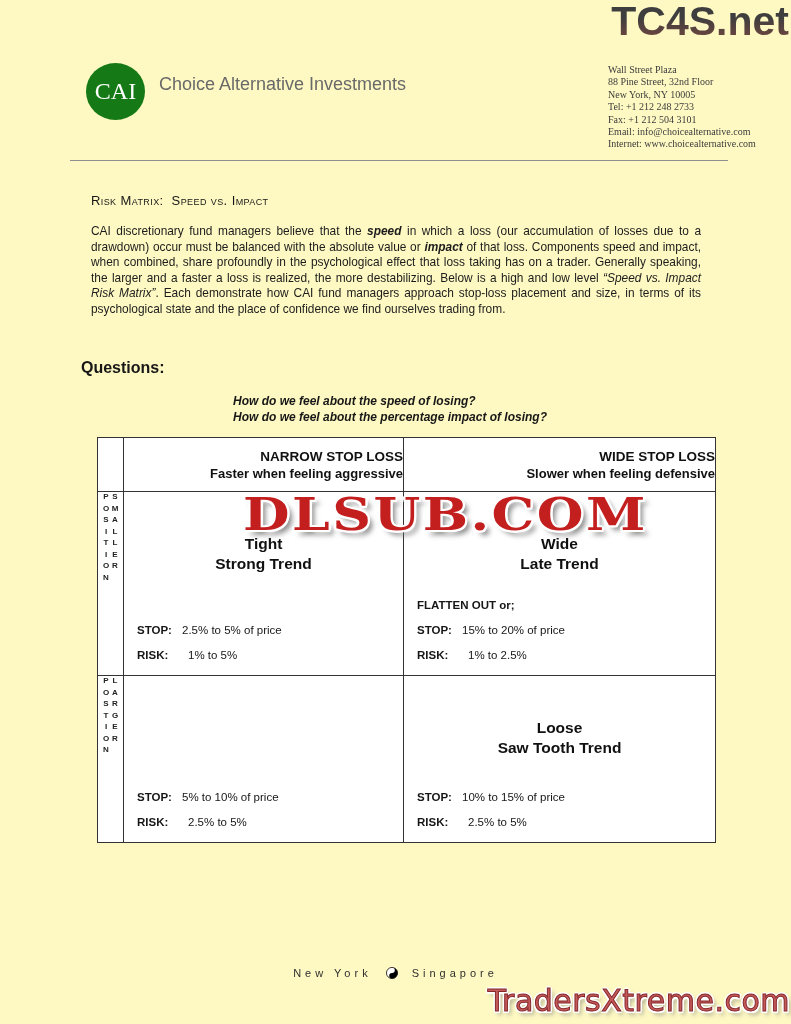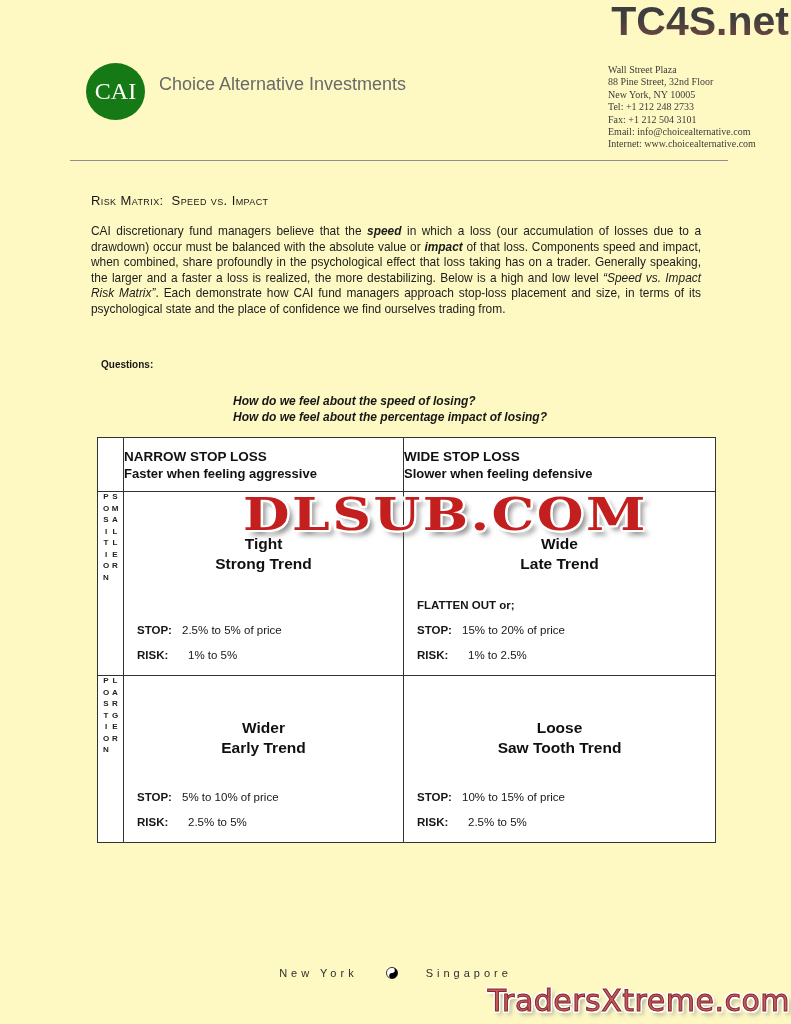--- a/index.html
+++ b/index.html
@@ -73,43 +73,43 @@
     color: #171717; white-space: pre;
   }
   .doc-paragraph {
     position: absolute; left: 91px; top: 224px; width: 610px;
     font-size: 11.9px; line-height: 15.6px; color: #1c1c1c;
     text-align: justify;
   }
   .doc-paragraph .bi { font-weight: 700; font-style: italic; }
   .doc-paragraph .it { font-style: italic; }
   .questions-label {
-    position: absolute; left: 101px; top: 359px;
-    font-size: 10px; font-weight: 700; color: #171717;
+    position: absolute; left: 81px; top: 359px;
+    font-size: 16px; font-weight: 700; color: #171717;
   }
   .questions-lines {
     position: absolute; left: 233px; top: 359px;
     font-size: 12px; font-weight: 700; font-style: italic;
     line-height: 15.5px; color: #171717; margin-top: 35px;
   }
 
   
   .matrix {
     position: absolute; left: 97px; top: 437px; width: 619px; height: 406px;
     border: 1px solid #333;
     display: grid;
     grid-template-columns: 26px 280px 1fr;
     grid-template-rows: 54px 184px 1fr;
     background: #fff;
   }
   .mcell { position: relative; background: transparent; }
   .br { border-right: 1px solid #333; }
   .bb { border-bottom: 1px solid #333; }
   .mhead {
-    display: flex; flex-direction: column; align-items: flex-start; justify-content: center;
+    display: flex; flex-direction: column; align-items: flex-end; justify-content: center;
     font-weight: 700; color: #111; text-align: center;
   }
   .mhead .mh-title { font-size: 13.5px; line-height: 17px; }
   .mhead .mh-sub { font-size: 13px; line-height: 17px; }
   .mlabel {
     display: flex; align-items: center; justify-content: center;
     writing-mode: vertical-rl; text-orientation: upright;
     font-size: 8px; font-weight: 700; color: #222;
     letter-spacing: 2.5px; word-spacing: 6px;
   }
@@ -121,21 +121,21 @@
   .cell-stats { position: absolute; left: 13px; bottom: 13px; color: #161616; }
   .stat-line { font-size: 11.5px; line-height: 14px; }
   .stat-line + .stat-line { margin-top: 11px; }
   .stat-label { font-weight: 700; display: inline-block; min-width: 45px; }
   .stat-value.indent { margin-left: 6px; }
   .flatten-line { font-weight: 700; font-size: 11.5px; line-height: 14px; }
 
   
   .footer-cities {
     position: absolute; left: 0; top: 967px; width: 791px;
-    display: flex; justify-content: center; gap: 28px;
+    display: flex; justify-content: center; gap: 14px;
     font-size: 11px; letter-spacing: 4px; color: #2e2e2e;
   }
   .yinyang { width: 12px; height: 12px; display: inline-block; }
 </style>
 </head>
 <body>
 
 <div class="page">
 
   <div class="wm-tc4s">TC4S.net</div>
@@ -197,24 +197,20 @@
       </div>
       <div class="cell-stats">
         <div class="stat-line flatten-line">FLATTEN OUT or;</div>
         <div class="stat-line"><span class="stat-label">STOP:</span><span class="stat-value">15% to 20% of price</span></div>
         <div class="stat-line"><span class="stat-label">RISK:</span><span class="stat-value indent">1% to 2.5%</span></div>
       </div>
     </div>
 
     <div class="mcell br mlabel">LARGER POSTION</div>
     <div class="mcell br">
-      <div class="cell-title">
-        <div>Wider</div>
-        <div>Early Trend</div>
-      </div>
       <div class="cell-stats">
         <div class="stat-line"><span class="stat-label">STOP:</span><span class="stat-value">5% to 10% of price</span></div>
         <div class="stat-line"><span class="stat-label">RISK:</span><span class="stat-value indent">2.5% to 5%</span></div>
       </div>
     </div>
     <div class="mcell">
       <div class="cell-title">
         <div>Loose</div>
         <div>Saw Tooth Trend</div>
       </div>

